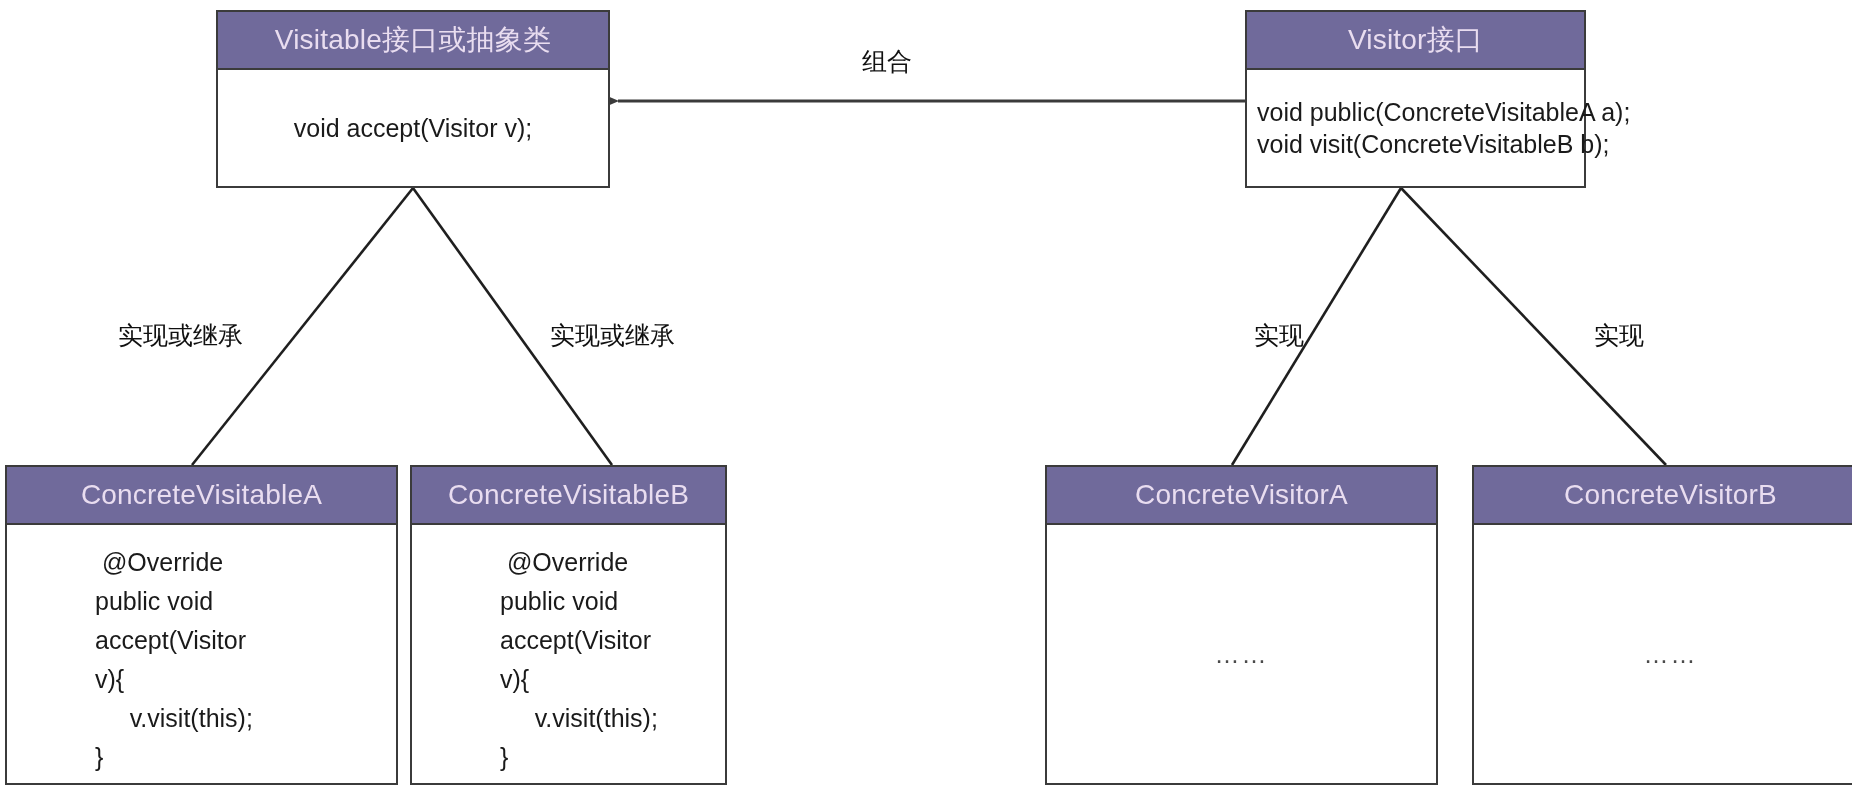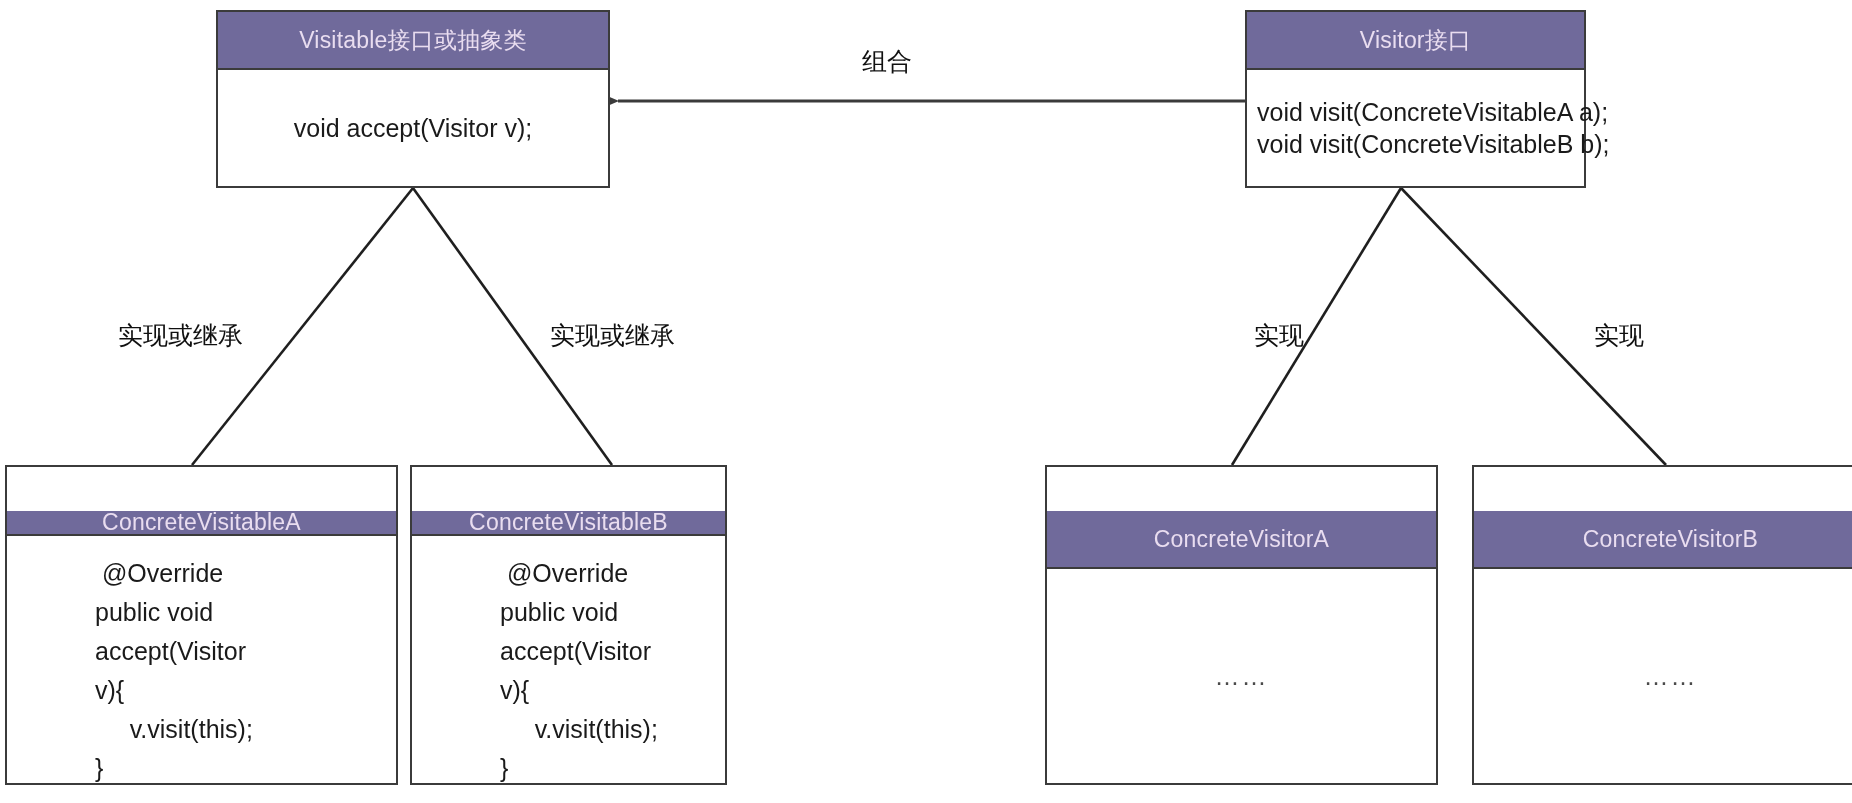--- a/index.html
+++ b/index.html
@@ -32,21 +32,21 @@
     border: 2px solid #3b3b3b;
     background: #ffffff;
     display: flex;
     flex-direction: column;
   }
   .uml-header {
     box-sizing: border-box;
     background: #706a9b;
     border-bottom: 2px solid #3b3b3b;
     color: #e9ddf0;
-    font-size: 23px;
+    font-size: 28px;
     line-height: 1;
     display: flex;
     align-items: center;
     justify-content: center;
     text-align: left;
     letter-spacing: 0.2px;
     white-space: nowrap;
   }
   .uml-body {
     flex: 1 1 auto;
@@ -78,21 +78,21 @@
     padding-left: 10px;
   }
   .sig-line {
     font-size: 25px;
     line-height: 1.28;
     white-space: nowrap;
   }
 
   
   .bottom-box { top: 465px; height: 320px; }
-  .bottom-box .uml-header { height: 58px; margin-top: 44px; }
+  .bottom-box .uml-header { height: 58px; }
 
   .visitableA-box { left: 5px;    width: 393px; }
   .visitableB-box { left: 410px;  width: 317px; }
   .visitorA-box   { left: 1045px; width: 393px; }
   .visitorB-box   { left: 1472px; width: 397px; }
 
   .code-block {
     padding: 18px 0 0 88px;
     font-size: 25px;
     line-height: 1.56;
@@ -154,21 +154,21 @@
   <div class="uml-box top-box visitable-box">
     <div class="uml-header">Visitable接口或抽象类</div>
     <div class="uml-body">
       <div class="sig-line">void accept(Visitor v);</div>
     </div>
   </div>
 
   <div class="uml-box top-box visitor-box">
     <div class="uml-header">Visitor接口</div>
     <div class="uml-body">
-      <div class="sig-line">void visit(ConcreteVisitableA a);</div>
+      <div class="sig-line">void public(ConcreteVisitableA a);</div>
       <div class="sig-line">void visit(ConcreteVisitableB b);</div>
     </div>
   </div>
 
   <div class="uml-box bottom-box visitableA-box">
     <div class="uml-header">ConcreteVisitableA</div>
     <div class="uml-body code-block">
       <div class="code-line"> @Override</div>
       <div class="code-line">public void</div>
       <div class="code-line">accept(Visitor</div>

